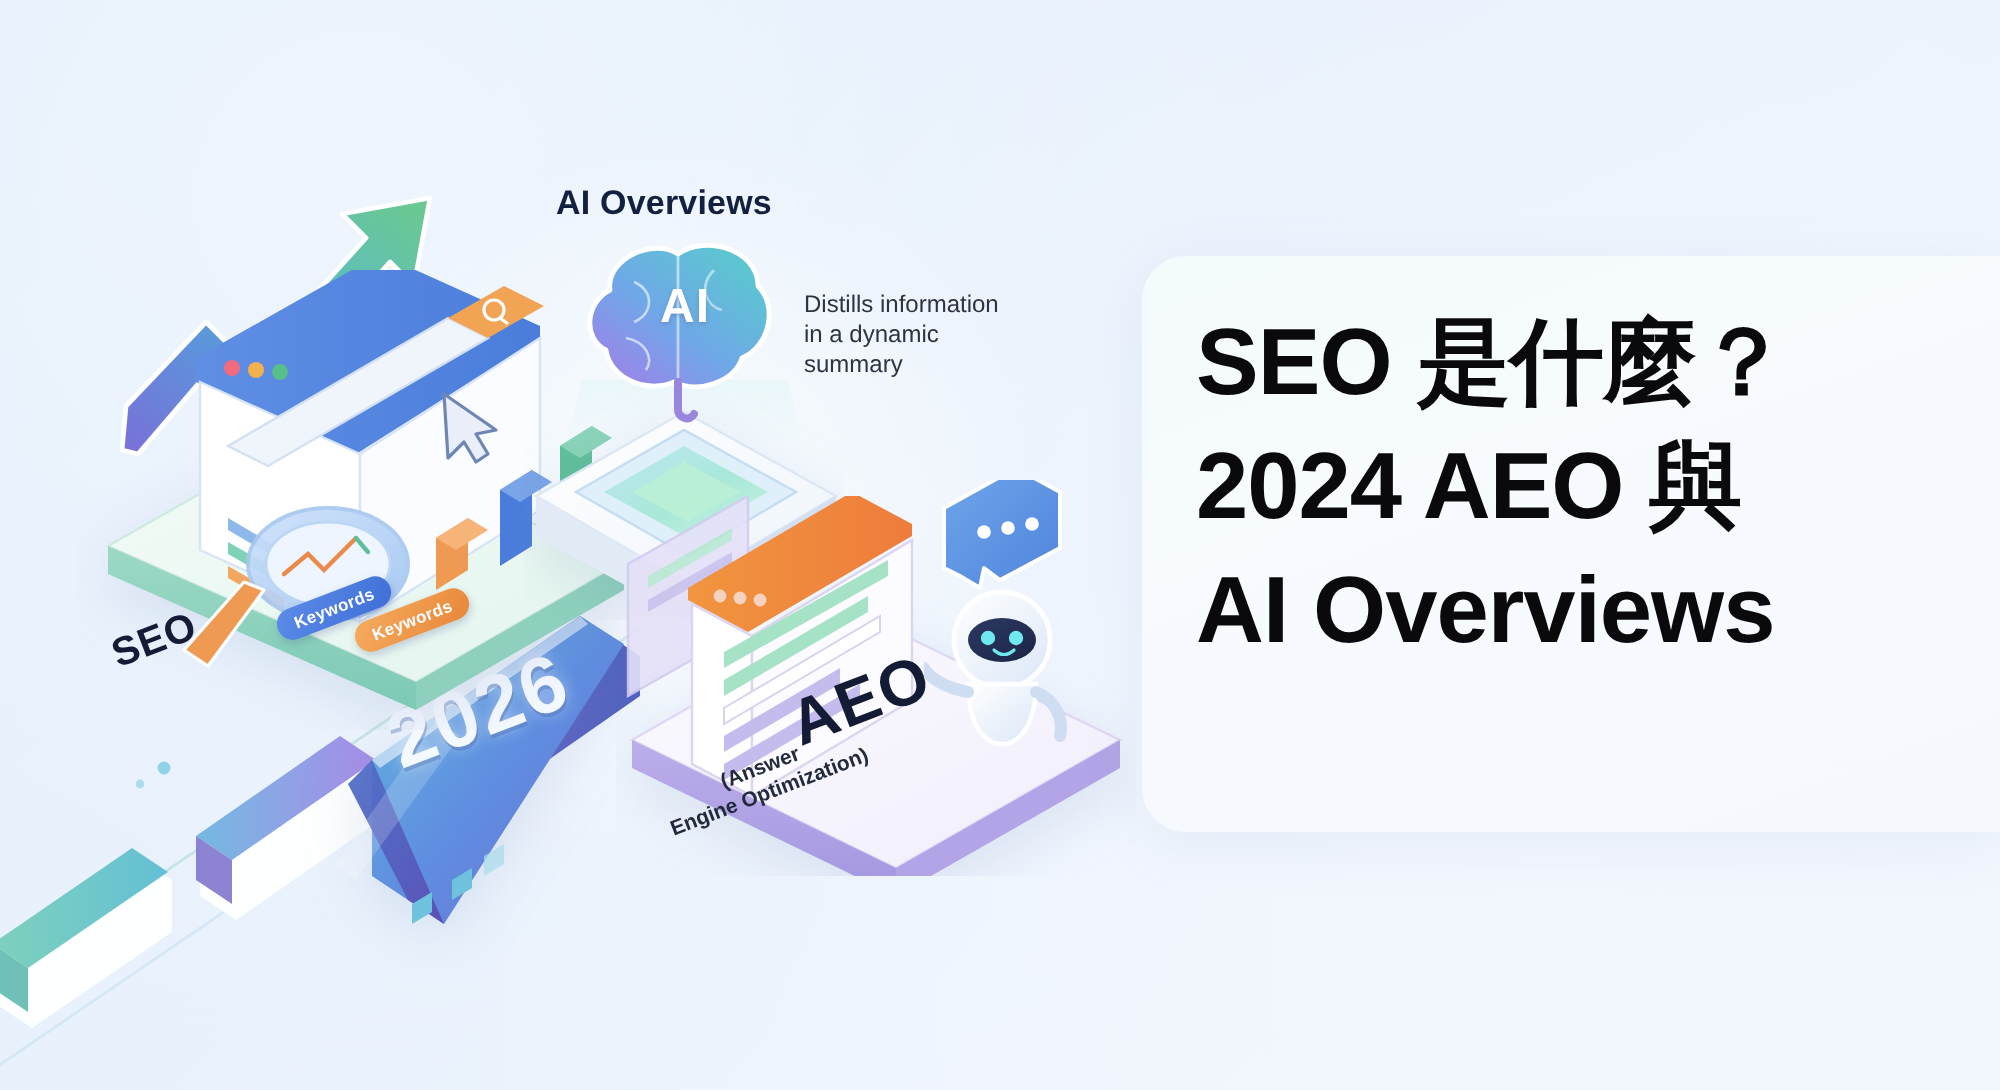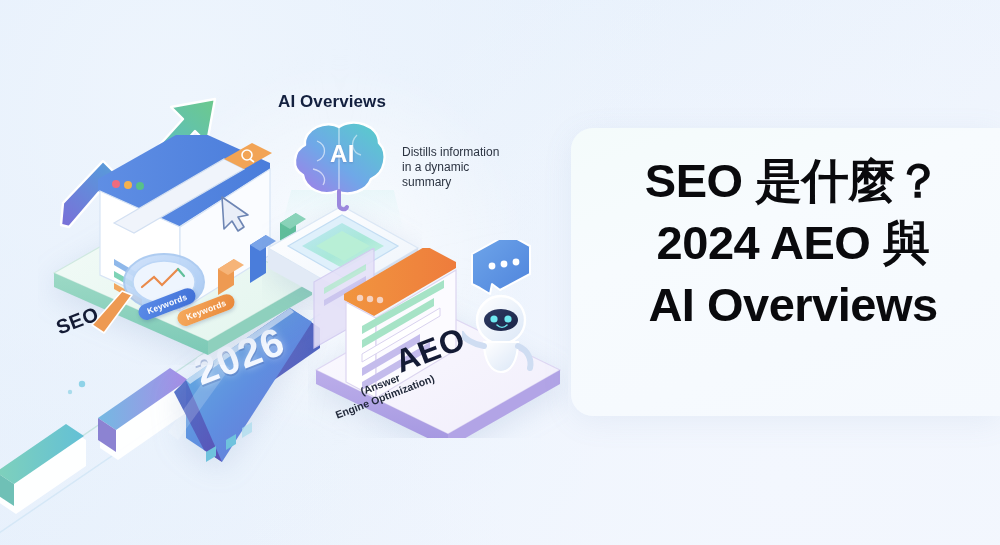--- a/index.html
+++ b/index.html
@@ -29,21 +29,21 @@
     position:absolute;left:571px;top:128px;width:429px;height:288px;
     border-radius:22px 0 0 22px;
     background:linear-gradient(160deg,#f4fbfb 0%,#f7fbfe 35%,#f5f9fe 100%);
     box-shadow:0 6px 30px rgba(120,150,190,.10);
   }
   .hero-title{
     position:absolute;left:598px;top:150px;width:390px;
     color:#0a0a0d;font-weight:700;font-size:47px;line-height:62px;
     letter-spacing:-0.5px;white-space:nowrap;
   }
-  .hero-title .ln{display:block;text-align:center;}
+  .hero-title .ln{display:block;}
 
   
   .iso{position:absolute;}
   .shadow-soft{filter:drop-shadow(0 8px 14px rgba(110,140,185,.18));}
 
   
   .arrow-wrap{left:55px;top:75px;width:180px;height:160px;}
 
   
   .seo-group{left:38px;top:135px;width:290px;height:230px;}

